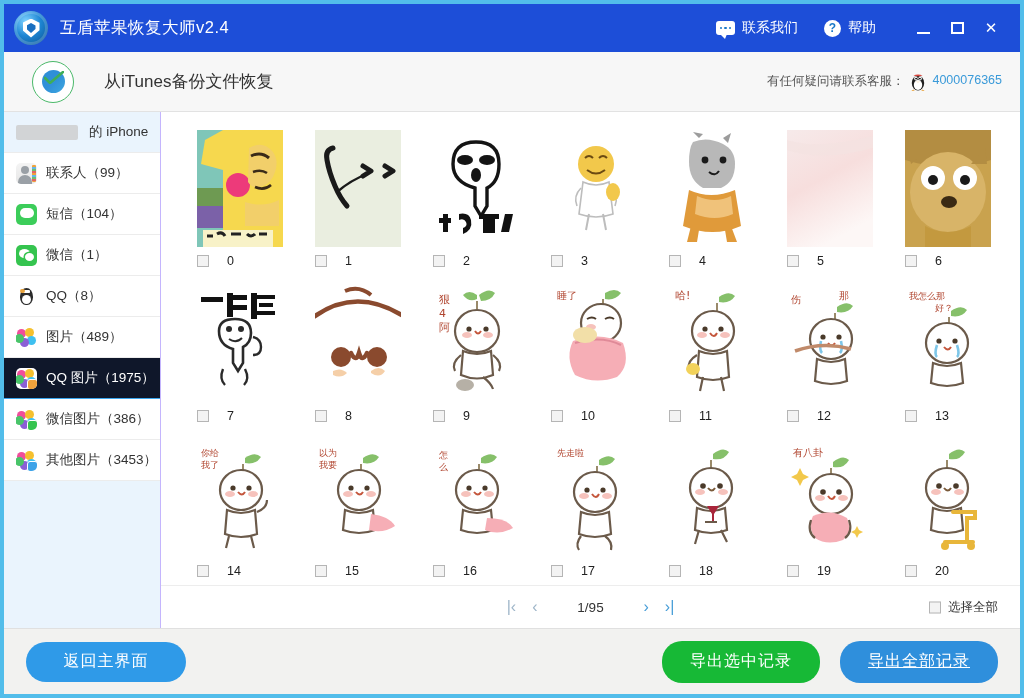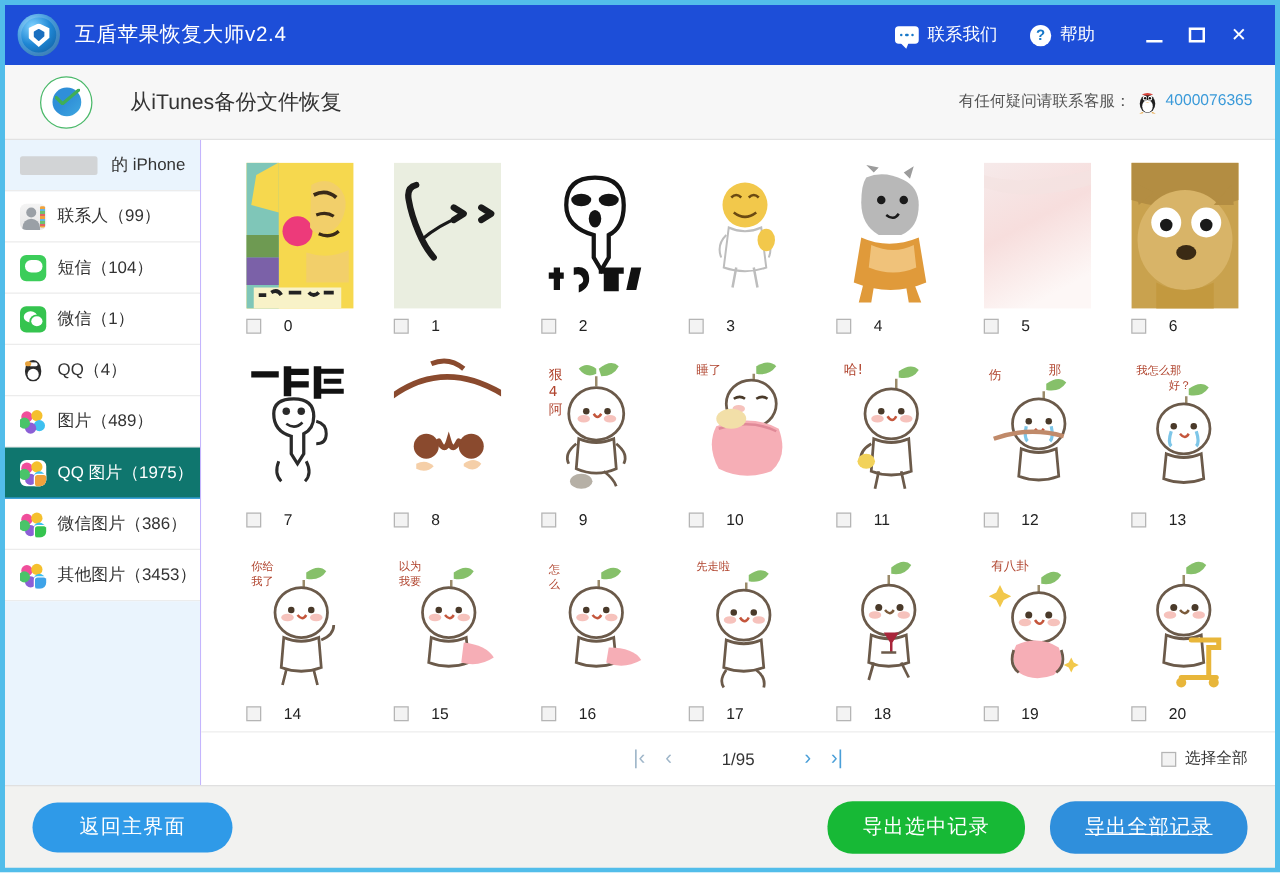--- a/index.html
+++ b/index.html
@@ -88,21 +88,21 @@
   .sidebar{
     width:157px;flex:0 0 157px;background:#ffffff;border-right:1px solid #c4b5fd;
     display:flex;flex-direction:column;box-sizing:border-box;
   }
   .side-item{
     height:41px;flex:0 0 41px;display:flex;align-items:center;padding-left:12px;
     border-bottom:1px solid #ececec;box-sizing:border-box;font-size:13.5px;color:#333333;
     cursor:pointer;gap:9px;
   }
   .side-item.device{background:#eaf4fd;}
-  .side-item.active{background:#0f766e;color:#ffffff;border-bottom-color:#3ba7f0;}
+  .side-item.active{background:#0f172a;color:#ffffff;border-bottom-color:#3ba7f0;}
   .side-fill{flex:1 1 auto;background:#eaf4fd;}
   .redact{
     display:inline-block;width:62px;height:15px;background:#d2d4d6;border-radius:2px;
     vertical-align:middle;margin-right:2px;
   }
   .sicon{width:21px;height:21px;flex:0 0 21px;position:relative;border-radius:5px;}
   .sicon.contact{background:linear-gradient(#f4f4f4,#e6e6e6);overflow:hidden;}
   .sicon.contact:before{
     content:"";position:absolute;left:5px;top:3px;width:8px;height:8px;border-radius:50%;background:#9aa0a6;
   }
@@ -285,21 +285,21 @@
       <div class="side-item">
         <span class="sicon wechat"></span>
         <span>微信（1）</span>
       </div>
 
       <div class="side-item">
         <span class="sicon qq">
             <span class="pg"></span>
             <span class="bk"></span>
           </span>
-        <span>QQ（4）</span>
+        <span>QQ（8）</span>
       </div>
 
       <div class="side-item">
         <span class="sicon photo">
           <span class="petal" style="left:1px;top:2px;background:#f04e9b"></span>
           <span class="petal" style="left:9px;top:1px;background:#f5c02e"></span>
           <span class="petal" style="left:11px;top:9px;background:#3ec0f0"></span>
           <span class="petal" style="left:4px;top:11px;background:#8b5fd6"></span>
           <span class="petal" style="left:-1px;top:7px;background:#49c469"></span>
         </span>

